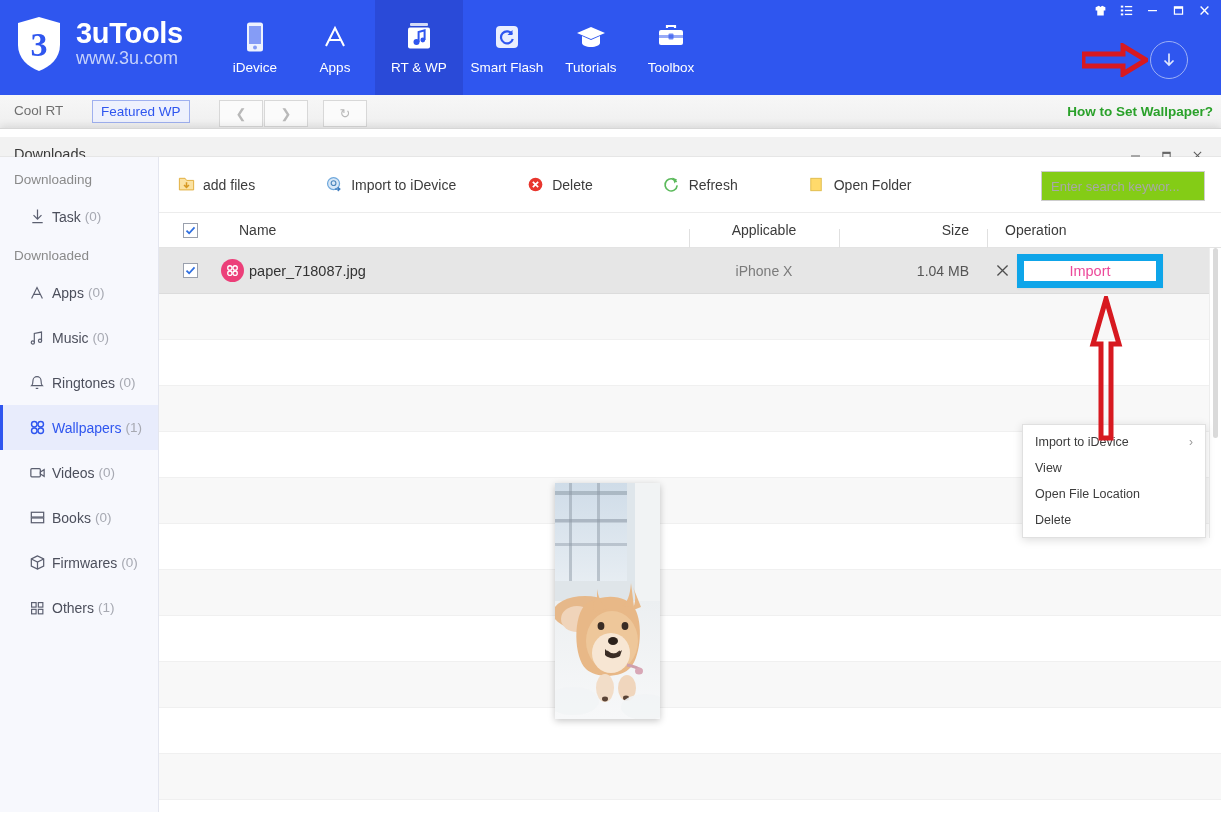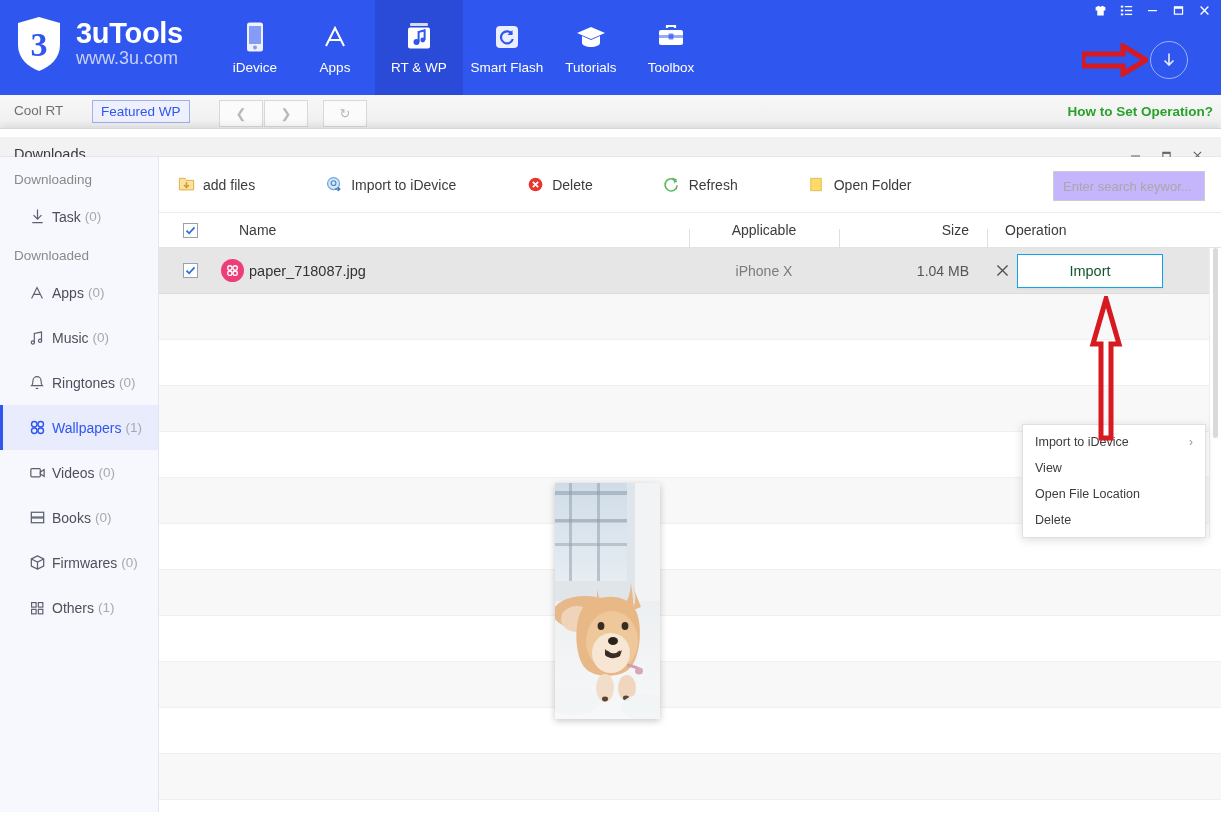--- a/index.html
+++ b/index.html
@@ -123,22 +123,22 @@
 
   .toolbar {
     position: relative; height: 56px; border-bottom: 1px solid #ececec;
     display: flex; align-items: center; padding-left: 17px; gap: 43px;
   }
   .tbtn { display: flex; align-items: center; margin-right: 26px; cursor: pointer; }
   .tbtn .ticon { width: 20px; height: 20px; display: flex; align-items: center; justify-content: center; margin-right: 7px; }
   .tbtn .tlabel { font-size: 14px; color: #3c3c3c; white-space: nowrap; }
 
   .searchbox {
-    position: absolute; right: 16px; top: 14px; width: 152px; height: 30px;
-    border: 1px solid #cdcdcd; background: #c4b5fd; display: flex; align-items: center;
+    position: absolute; right: 16px; top: 14px; width: 164px; height: 30px;
+    border: 1px solid #cdcdcd; background: #84cc16; display: flex; align-items: center;
   }
   .searchbox input {
     flex: 1; border: none; outline: none; font-size: 13px; color: #333;
     padding: 0 4px 0 9px; font-family: "Liberation Sans", sans-serif; background: transparent;
   }
   .searchbox input::placeholder { color: #a8a8a8; }
   .search-ic { width: 26px; display: flex; align-items: center; justify-content: center; color: #555; cursor: pointer; }
 
   
   .thead {
@@ -168,23 +168,23 @@
   .row.first { background: #e6e6e6; border-bottom: 1px solid #dcdcdc; }
   .fileicon {
     width: 23px; height: 23px; border-radius: 50%; background: #ec3f79;
     display: flex; align-items: center; justify-content: center; flex: none;
   }
   .fname { font-size: 14.5px; color: #333333; margin-left: 5px; }
   .r-app { color: #7b7b7b; }
   .r-size { color: #555555; }
   .r-x { width: 30px; display: flex; align-items: center; justify-content: center; color: #4e4e4e; cursor: pointer; font-size: 17px; }
   .imp-btn {
-    width: 146px; height: 34px; background: #ffffff; border: 1px solid #0ea5e9;
+    width: 146px; height: 34px; background: #ffffff; border: 7px solid #0ea5e9;
     display: flex; align-items: center; justify-content: center;
-    font-size: 14.5px; color: #14532d; cursor: pointer; box-shadow: 0 1px 2px rgba(0,0,0,.06);
+    font-size: 14.5px; color: #ec4899; cursor: pointer; box-shadow: 0 1px 2px rgba(0,0,0,.06);
   }
 
   
   .ctxmenu {
     position: absolute; left: 1022px; top: 295px; width: 184px;
     background: #ffffff; border: 1px solid #e0e0e0;
     box-shadow: 0 2px 9px rgba(0,0,0,.14); z-index: 55; padding: 4px 0;
   }
   .ctxitem {
     position: relative; height: 26px; display: flex; align-items: center;
@@ -342,21 +342,21 @@
       </svg>
     </div>
   </div>
 
   <div class="bgstrip">
     <div class="bgtab" style="left:14px;">Cool RT</div>
     <div class="bgtab sel" style="left:92px;">Featured WP</div>
     <div class="navbtn" style="left:219px;">❮</div>
     <div class="navbtn" style="left:264px;">❯</div>
     <div class="navbtn" style="left:323px;">↻</div>
-    <div class="bg-howto">How to Set Operation?</div>
+    <div class="bg-howto">How to Set Wallpaper?</div>
   </div>
 
   <div class="dialog">
 
     <div class="dlg-title">
       <div class="dlg-title-text">Downloads</div>
       <div class="dlg-ctrls">
         <div class="dlg-ctrl">
           <svg width="13" height="13" viewBox="0 0 16 16">
               <rect x="2.5" y="8" width="11" height="1.2" fill="#5d5d5d"></rect>

